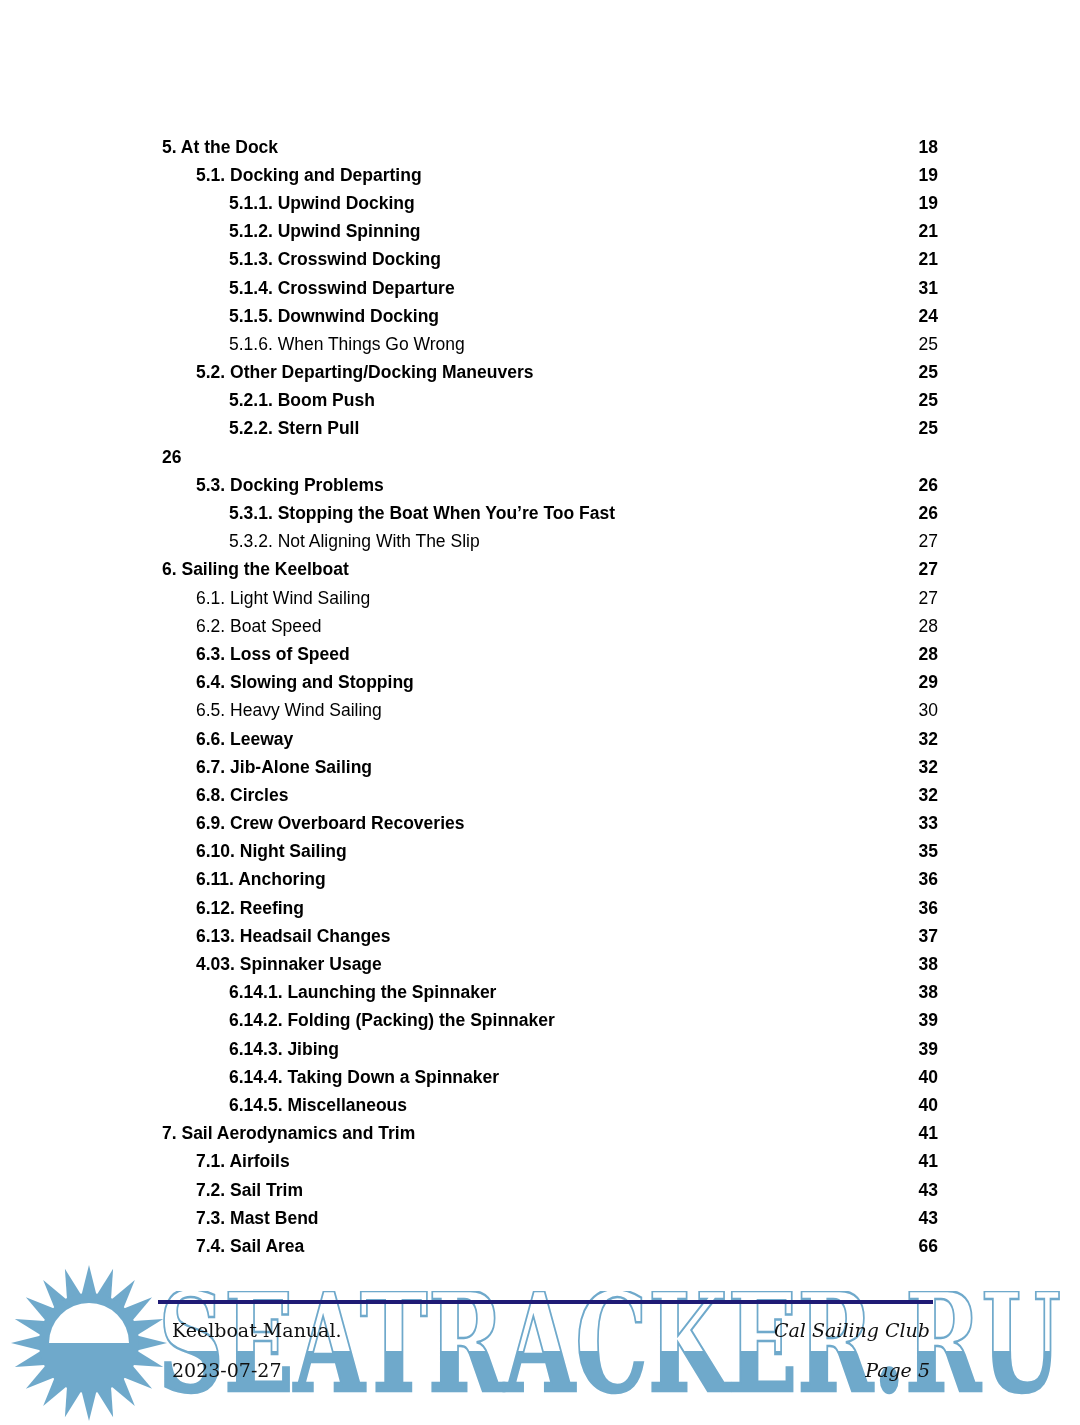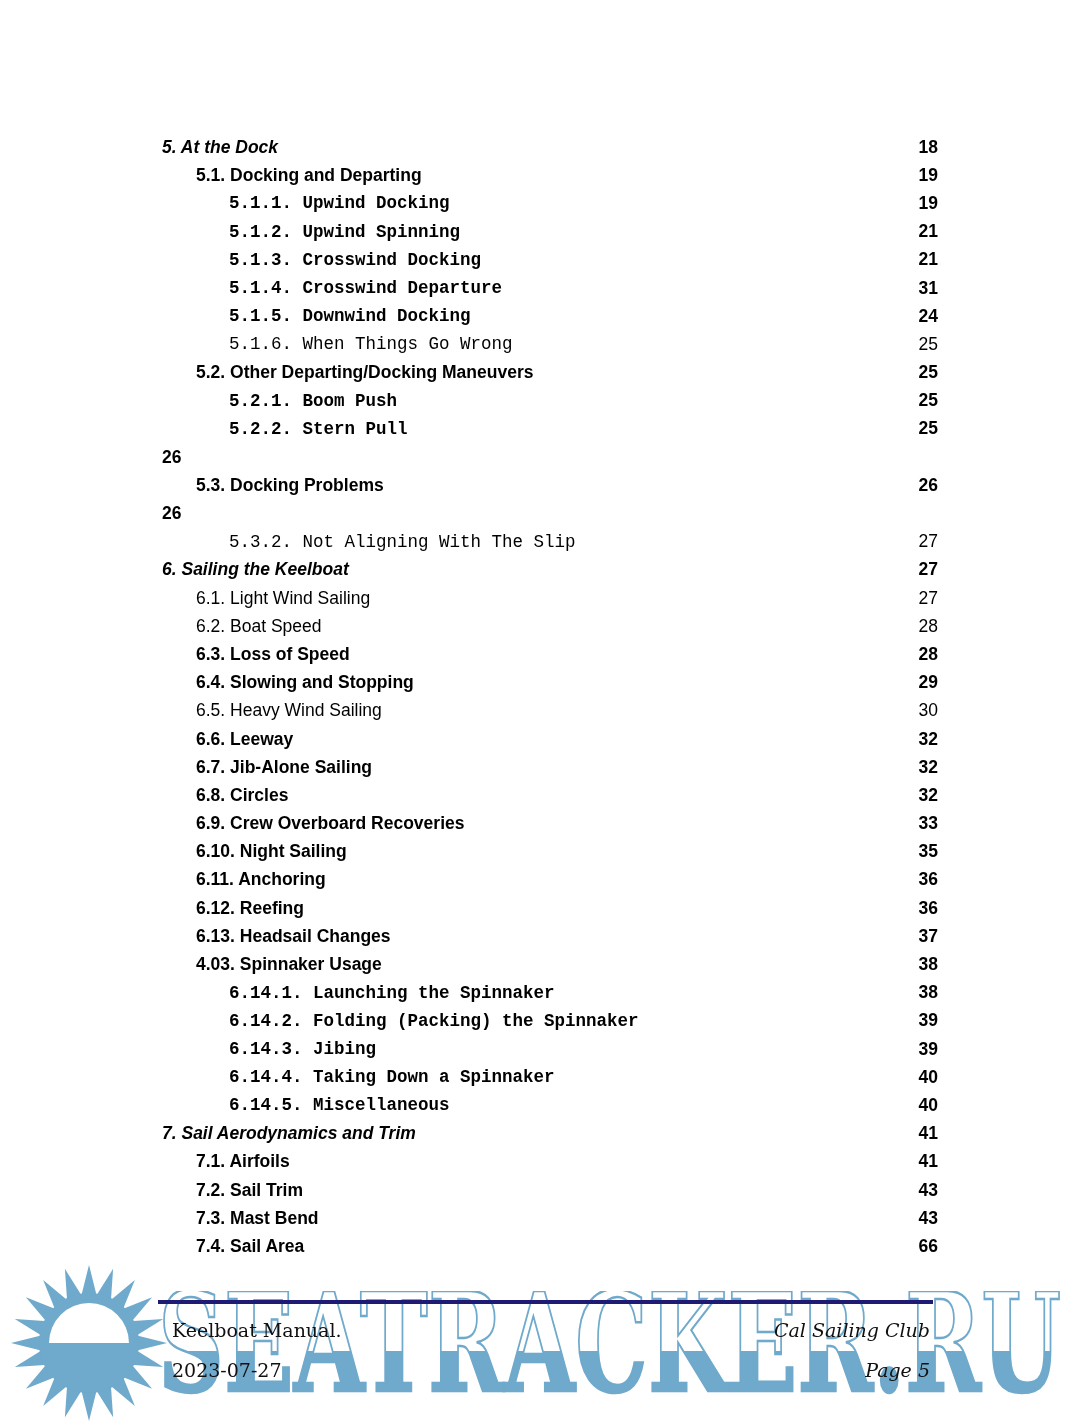--- a/index.html
+++ b/index.html
@@ -24,23 +24,23 @@
   .toc-row{
     display:flex;
     align-items:center;
     height:28.2px;
     font-size:17.5px;
     font-weight:700;
   }
   .toc-row.regular{font-weight:400;}
   .toc-row .toc-label{flex:1 1 auto; white-space:nowrap; overflow:hidden;}
   .toc-row .toc-page{flex:0 0 auto; text-align:center;}
-  .toc-row.level-1 .toc-label{padding-left:0;font-style:italic;}
+  .toc-row.level-1 .toc-label{padding-left:0;}
   .toc-row.level-2 .toc-label{padding-left:34px;}
-  .toc-row.level-3 .toc-label{padding-left:67px;font-family:Liberation Mono, monospace;}
+  .toc-row.level-3 .toc-label{padding-left:67px;}
 
   .watermark{
     position:absolute;
     left:158px;top:1291px;
     width:905px;height:126px;
     z-index:1;
     pointer-events:none;
   }
   .footer-rule{
     position:absolute;
@@ -128,20 +128,21 @@
       <span class="toc-page">25</span>
     </div>
       <div class="toc-row level-3 bold">
       <span class="toc-page">26</span>
     </div>
       <div class="toc-row level-2 bold">
       <span class="toc-label">5.3. Docking Problems</span>
       <span class="toc-page">26</span>
     </div>
       <div class="toc-row level-3 bold">
+      <span class="toc-label">5.3.1. Stopping the Boat When You’re Too Fast</span>
       <span class="toc-page">26</span>
     </div>
       <div class="toc-row level-3 regular">
       <span class="toc-label">5.3.2. Not Aligning With The Slip</span>
       <span class="toc-page">27</span>
     </div>
       <div class="toc-row level-1 bold">
       <span class="toc-label">6. Sailing the Keelboat</span>
       <span class="toc-page">27</span>
     </div>

